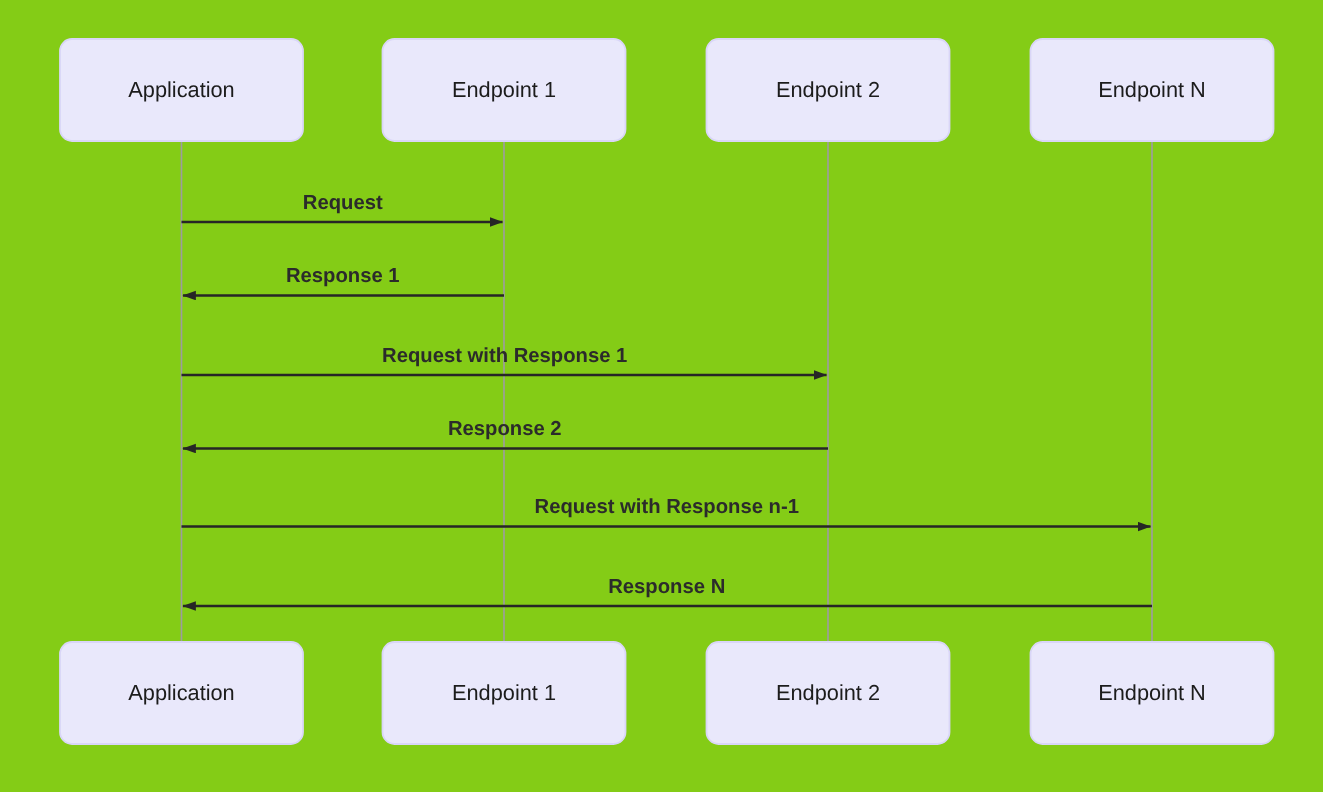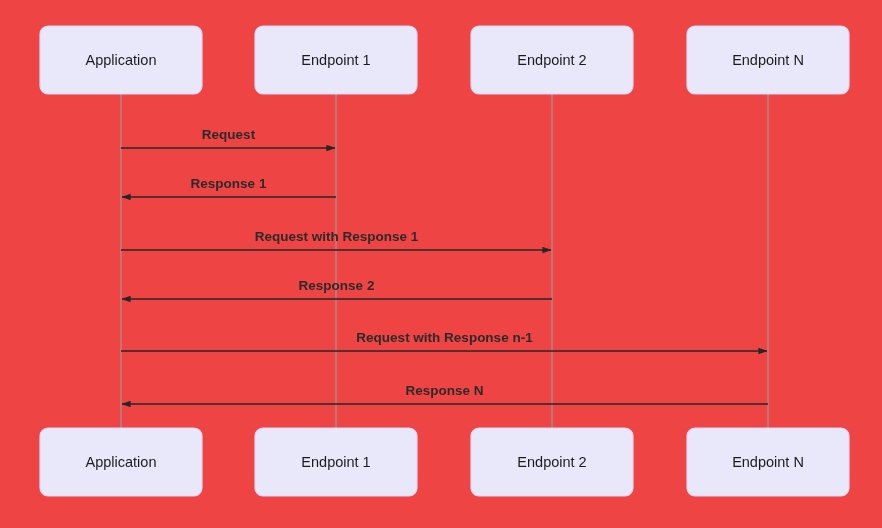--- a/index.html
+++ b/index.html
@@ -7,21 +7,21 @@
     padding: 0;
     background: #ffffff;
   }
   body {
     font-family: "Liberation Sans", sans-serif;
   }
   #canvas {
     position: relative;
     width: 882px;
     height: 528px;
-    background: #ef4444;
+    background: #84cc16;
     overflow: hidden;
   }
   #diagram-svg {
     position: absolute;
     left: 0;
     top: 0;
     width: 882px;
     height: 528px;
   }
   .participant-box rect {

